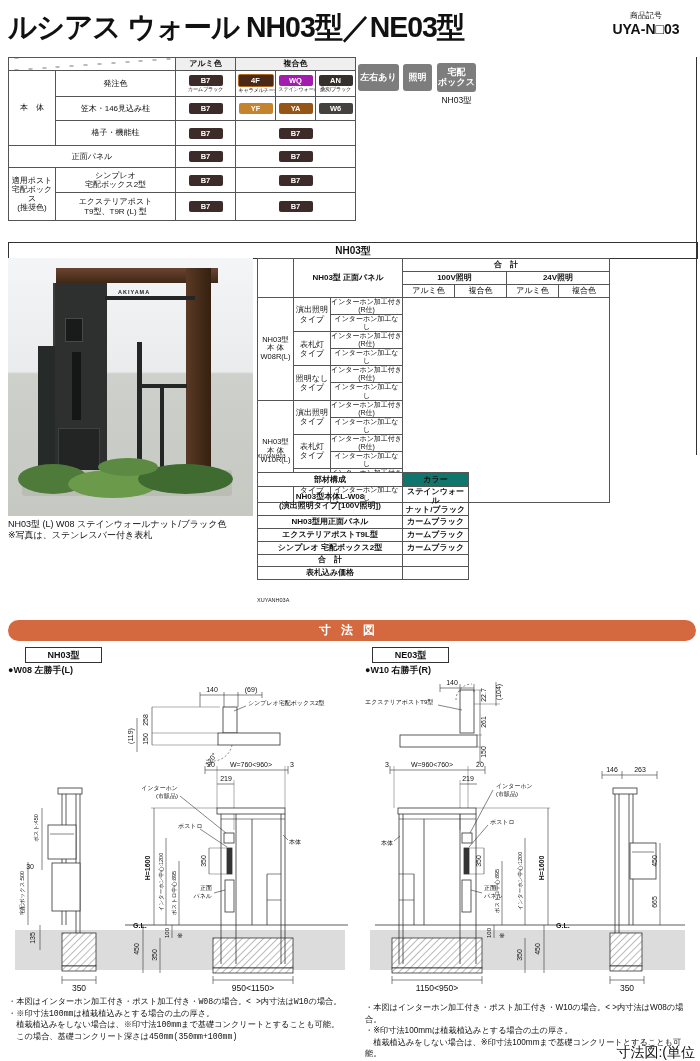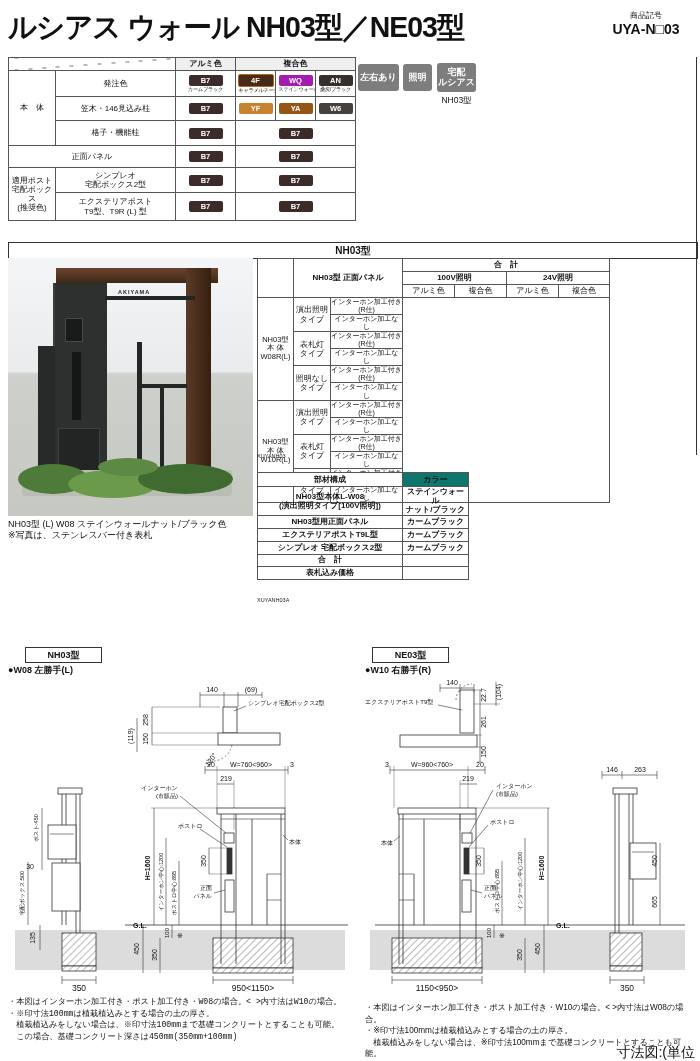--- a/index.html
+++ b/index.html
@@ -49,21 +49,21 @@
 
   <div class="abs title" style="left:8px;top:8px;width:560px;">ルシアス ウォール NH03型／NE03型</div>
   <div class="abs" style="left:600px;top:10px;width:92px;">
     <div class="code-label">商品記号</div>
     <div class="code">UYA-N□03</div>
   </div>
 
   <div class="abs badge" style="left:358px;top:64px;width:41px;height:27px;">左右あり</div>
   <div class="abs badge" style="left:403px;top:64px;width:29px;height:27px;">照明</div>
   <div class="abs badge pre" style="left:437px;top:63px;width:39px;height:29px;">宅配
-ルシアス</div>
+ボックス</div>
   <div class="abs badge-cap" style="left:437px;top:95px;width:39px;">NH03型</div>
 
   <div class="abs" style="left:696px;top:57px;width:1px;height:398px;background:#333;"></div>
 
   <table class="abs" style="left:8px;top:57px;width:347px;">
     <colgroup>
         <col style="width:47px">
         <col style="width:120px">
         <col style="width:60px">
         <col style="width:40px">
@@ -274,20 +274,21 @@
         </tr>
   </tbody>
     </table>
   <div class="abs tiny-code" style="left:257px;top:597px;">XUYANH03A</div>
 
   <div class="abs caption" style="left:8px;top:519px;width:260px;">
     <div>NH03型 (L) W08 ステインウォールナット/ブラック色</div>
     <div>※写真は、ステンレスバー付き表札</div>
   </div>
 
+  <div class="abs dimbar" style="left:8px;top:620px;width:688px;height:21px;">寸法図</div>
   <div class="abs modelbox" style="left:25px;top:647px;width:75px;height:14px;">NH03型</div>
   <div class="abs variant" style="left:8px;top:664px;">●W08 左勝手(L)</div>
   <div class="abs modelbox" style="left:372px;top:647px;width:75px;height:14px;">NE03型</div>
   <div class="abs variant" style="left:365px;top:664px;">●W10 右勝手(R)</div>
 
   <svg class="abs" style="left:0;top:678px;" width="360" height="324" viewBox="0 0 360 324">
     <defs>
       <pattern id="h" patternUnits="userSpaceOnUse" width="5" height="5" patternTransform="rotate(45)">
         <rect width="5" height="5" fill="#fff"></rect>
           <line x1="0" y1="0" x2="0" y2="5" stroke="#777" stroke-width="1"></line>

